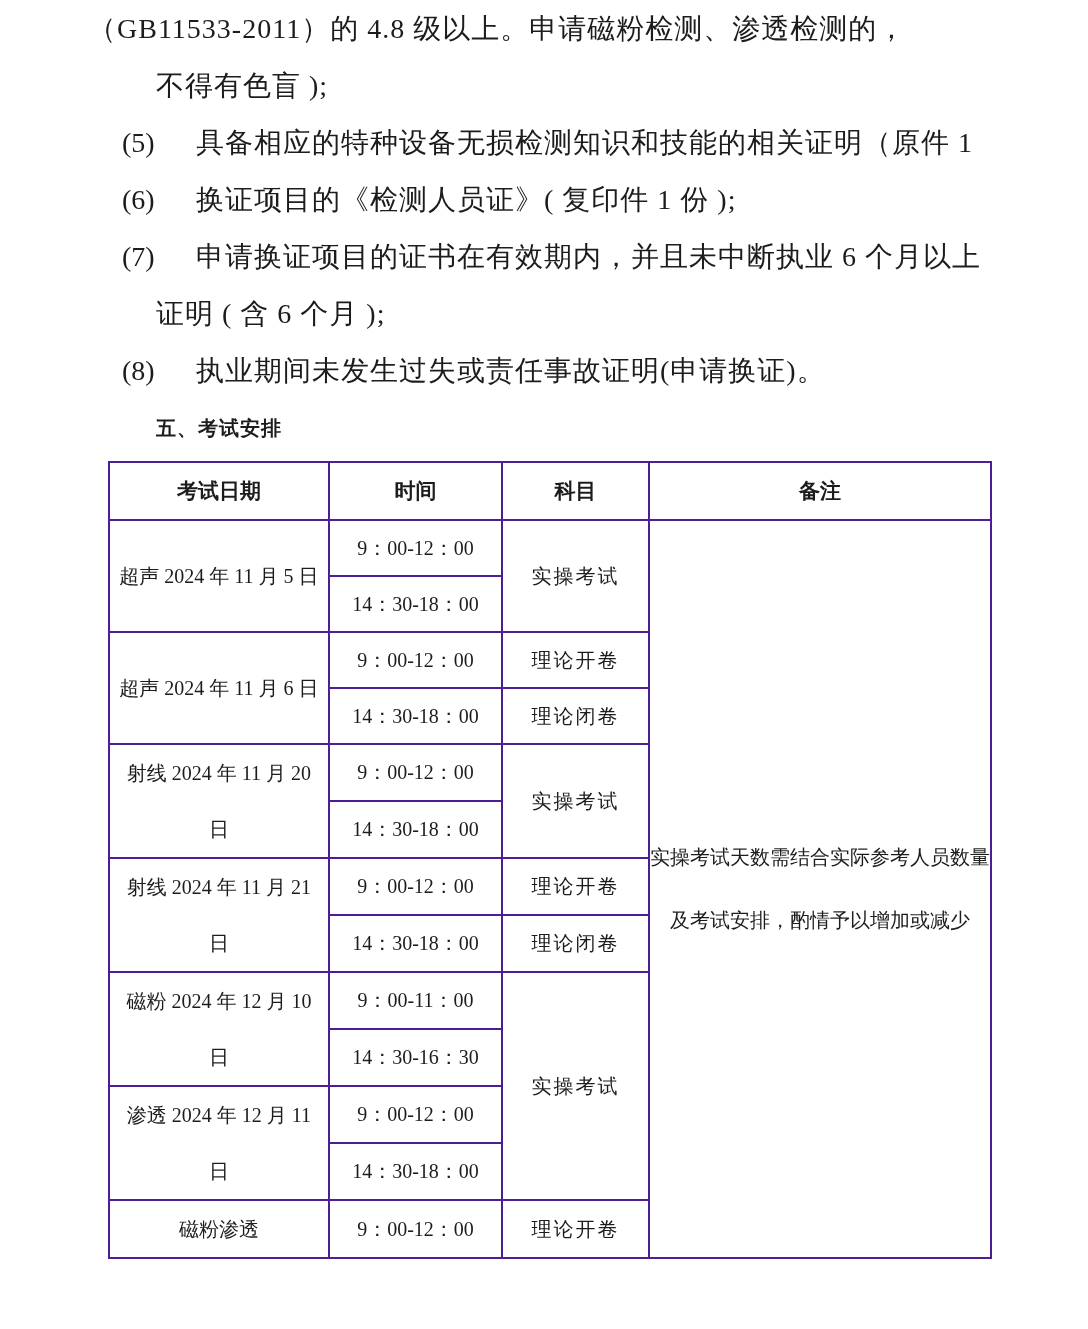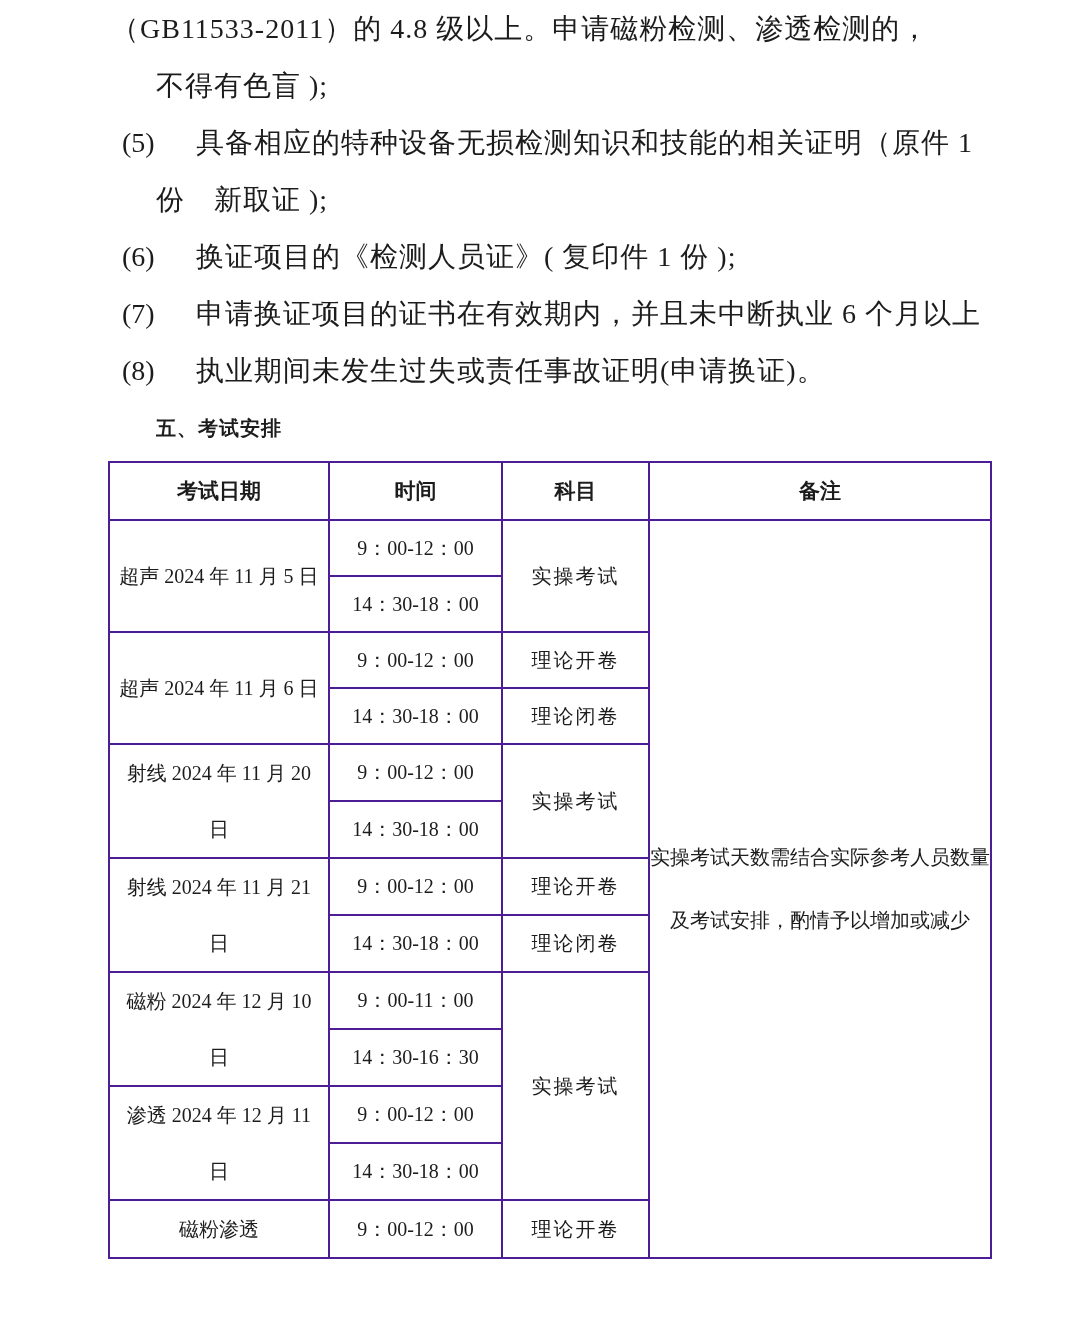--- a/index.html
+++ b/index.html
@@ -12,21 +12,21 @@
     overflow: hidden;
   }
   .doc { position: relative; width: 1088px; }
 
   
   .pline {
     height: 57px; line-height: 57px;
     font-size: 28px; white-space: nowrap;
     letter-spacing: 1px;
   }
-  .pline.paren { padding-left: 111px; }
+  .pline.paren { padding-left: 88px; }
   .pline.cont  { padding-left: 156px; }
   .pline.item  { padding-left: 196px; position: relative; }
   .pline.item .num {
     position: absolute; left: 122px; top: 0;
     letter-spacing: 0;
   }
 
   .heading {
     height: 58px; line-height: 58px;
     padding-left: 156px;
@@ -75,29 +75,29 @@
 <body>
 
 <div class="doc">
 
   <div class="pline paren">（GB11533-2011）的 4.8 级以上。申请磁粉检测、渗透检测的，</div>
   <div class="pline cont">不得有色盲 );</div>
   <div class="pline item">
     <span class="num">(5)</span>
     <span>具备相应的特种设备无损检测知识和技能的相关证明（原件 1</span>
   </div>
-  <div class="pline cont">份　新取证 );</div>
   <div class="pline item">
     <span class="num">(6)</span>
     <span>换证项目的《检测人员证》( 复印件 1 份 );</span>
   </div>
   <div class="pline item">
     <span class="num">(7)</span>
     <span>申请换证项目的证书在有效期内，并且未中断执业 6 个月以上</span>
   </div>
+  <div class="pline cont">证明 ( 含 6 个月 );</div>
   <div class="pline item">
     <span class="num">(8)</span>
     <span>执业期间未发生过失或责任事故证明(申请换证)。</span>
   </div>
 
   <div class="heading">五、考试安排</div>
 
   <table class="exam">
     <colgroup>
       <col style="width:220px">

